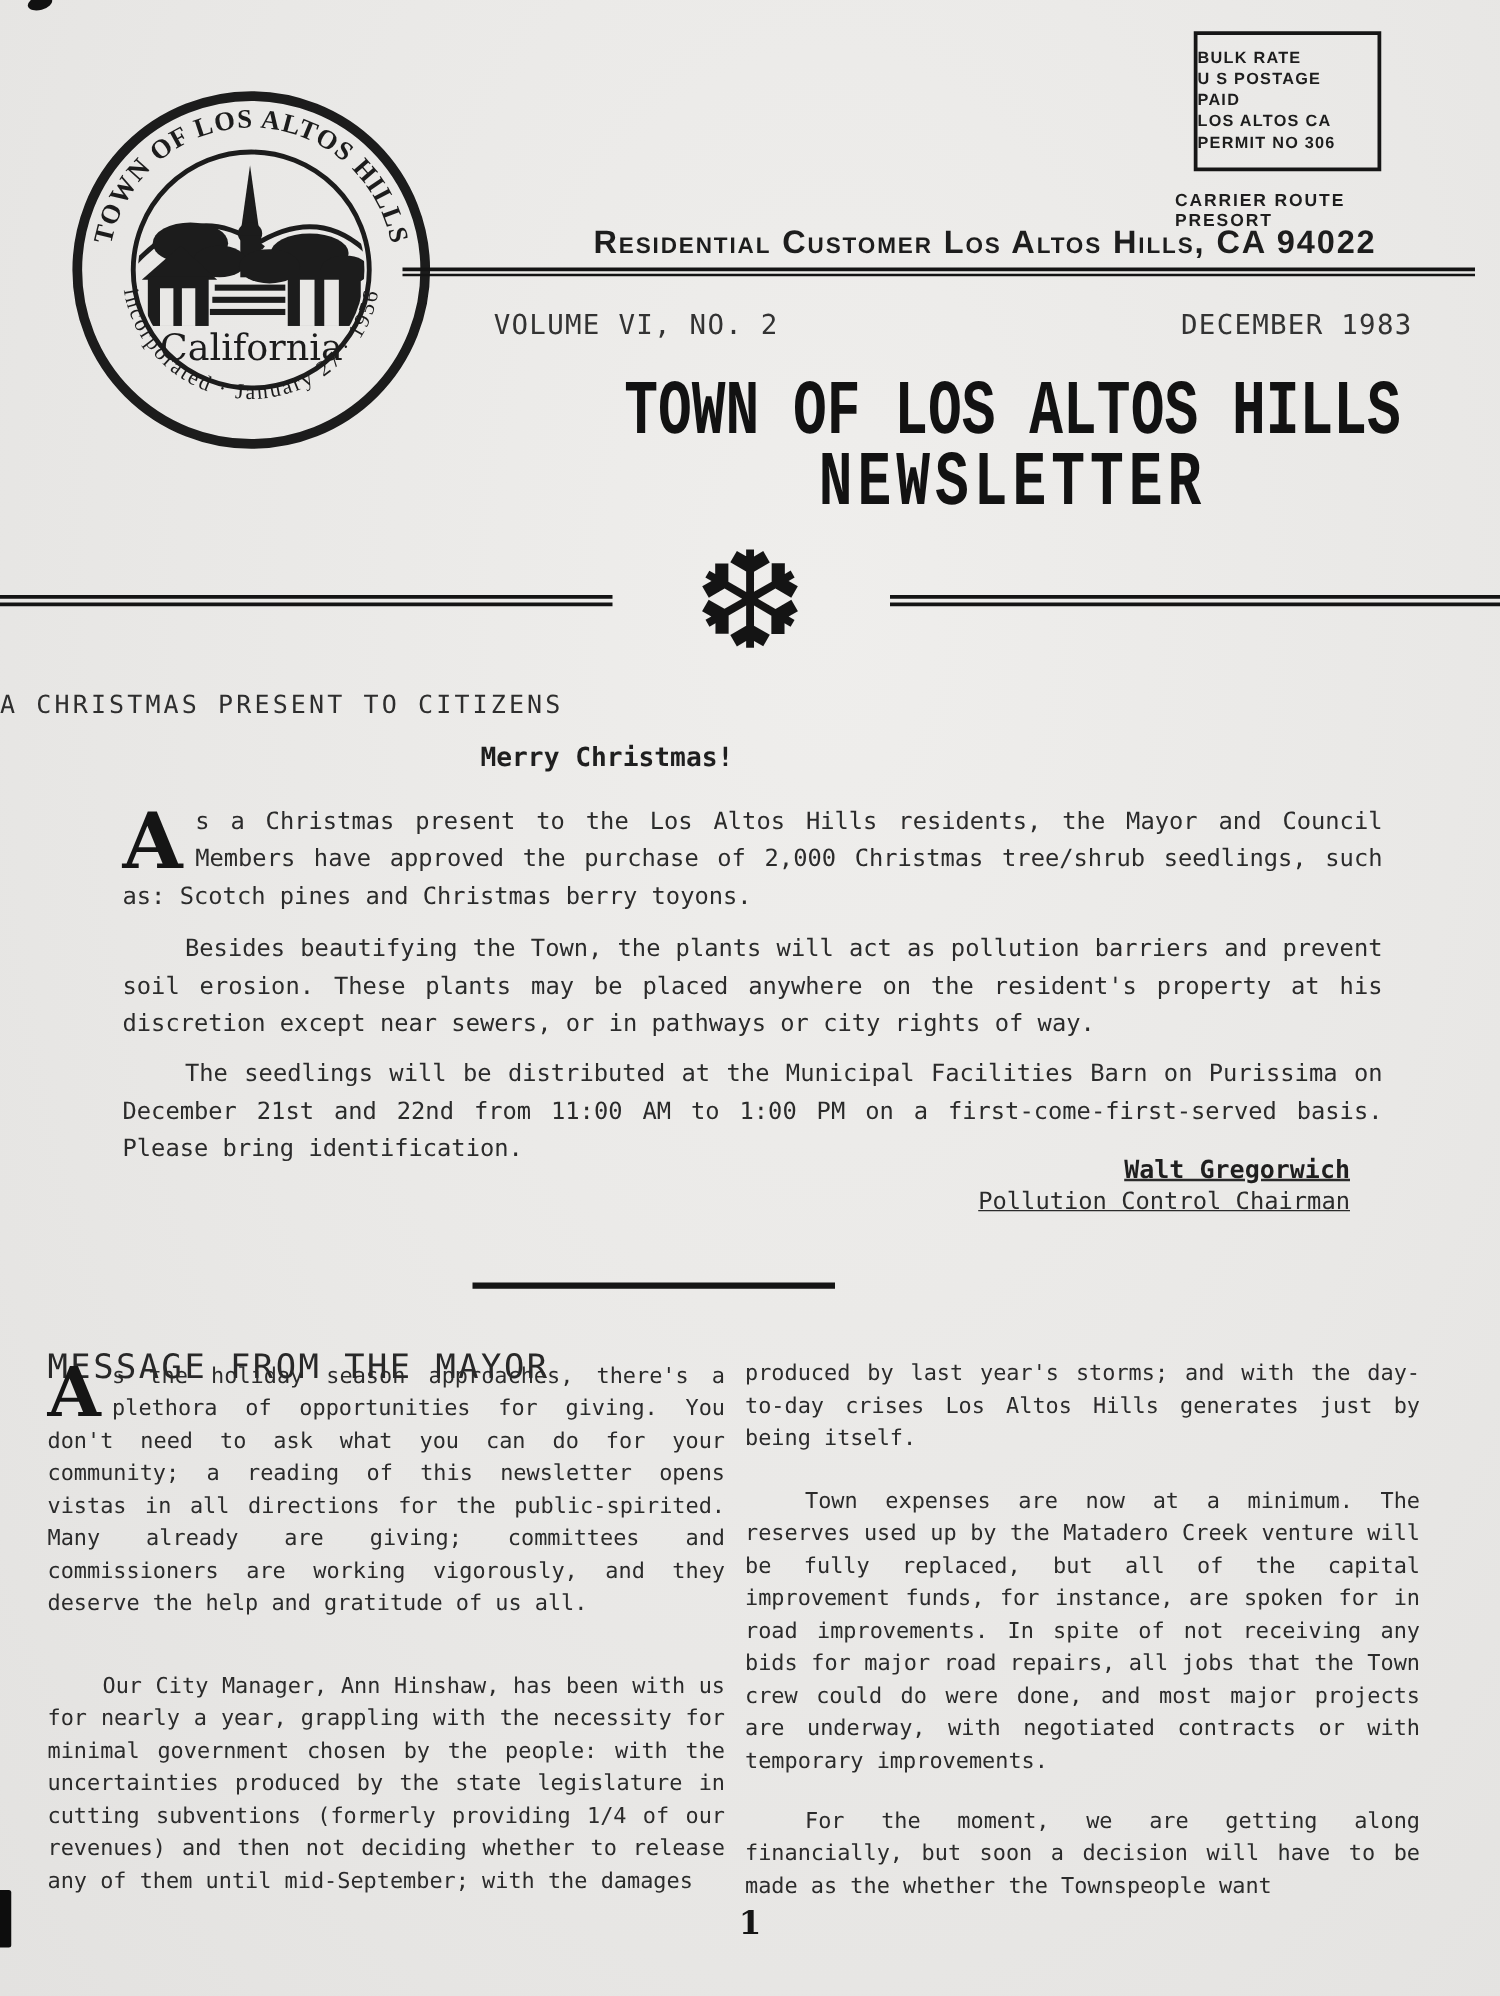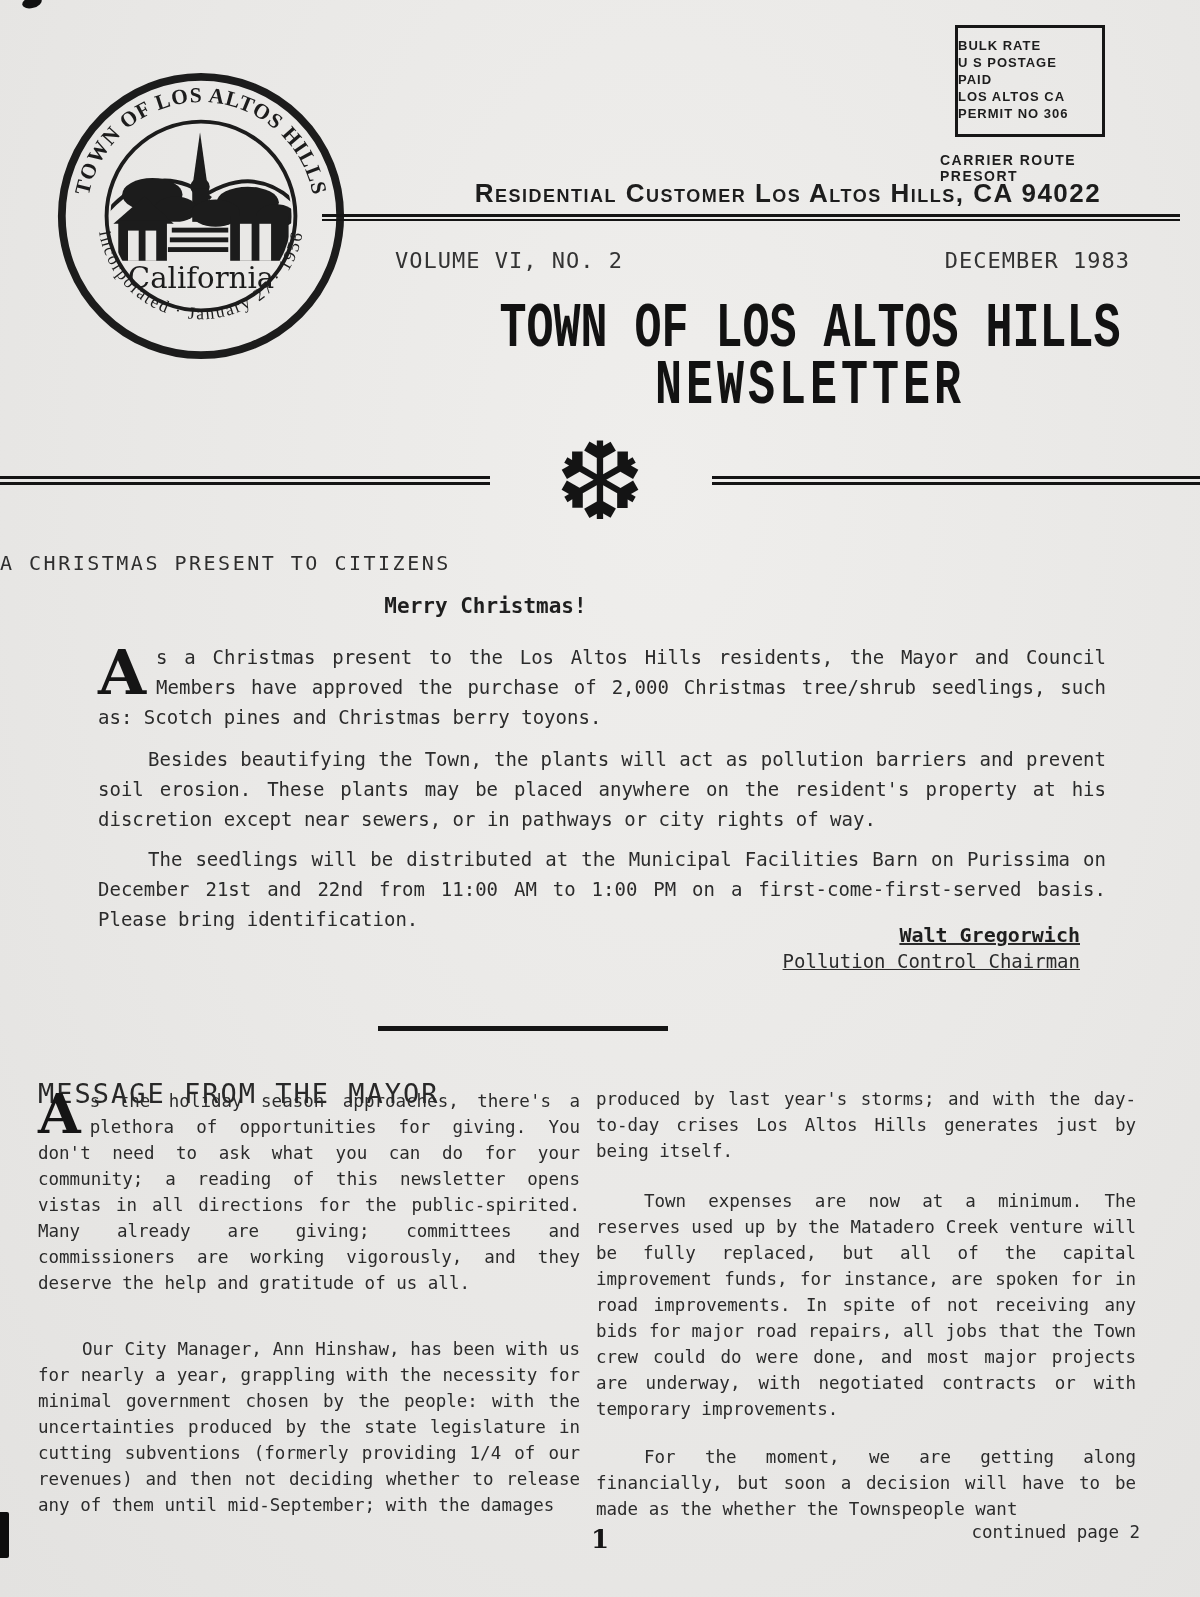--- a/index.html
+++ b/index.html
@@ -195,17 +195,16 @@
   <div class="abs mayor-heading">MESSAGE FROM THE MAYOR</div>
 
   <p class="abs col-para lcol lp1">
     <span class="dropcap-col">A</span><span>s the holiday season approaches, there's a plethora of opportunities for giving. You don't need to ask what you can do for your community; a reading of this newsletter opens vistas in all directions for the public-spirited. Many already are giving; committees and commissioners are working vigorously, and they deserve the help and gratitude of us all.</span>
   </p>
   <p class="abs col-para lcol lp2">Our City Manager, Ann Hinshaw, has been with us for nearly a year, grappling with the necessity for minimal government chosen by the people: with the uncertainties produced by the state legislature in cutting subventions (formerly providing 1/4 of our revenues) and then not deciding whether to release any of them until mid-September; with the damages</p>
 
   <p class="abs col-para rcol rp1">produced by last year's storms; and with the day-to-day crises Los Altos Hills generates just by being itself.</p>
   <p class="abs col-para rcol rp2">Town expenses are now at a minimum. The reserves used up by the Matadero Creek venture will be fully replaced, but all of the capital improvement funds, for instance, are spoken for in road improvements. In spite of not receiving any bids for major road repairs, all jobs that the Town crew could do were done, and most major projects are underway, with negotiated contracts or with temporary improvements.</p>
   <p class="abs col-para rcol rp3">For the moment, we are getting along financially, but soon a decision will have to be made as the whether the Townspeople want</p>
-  <div class="abs continued">continued page 2</div>
 
   <div class="abs page-number">1</div>
 
 </div>
 
 </body></html>

